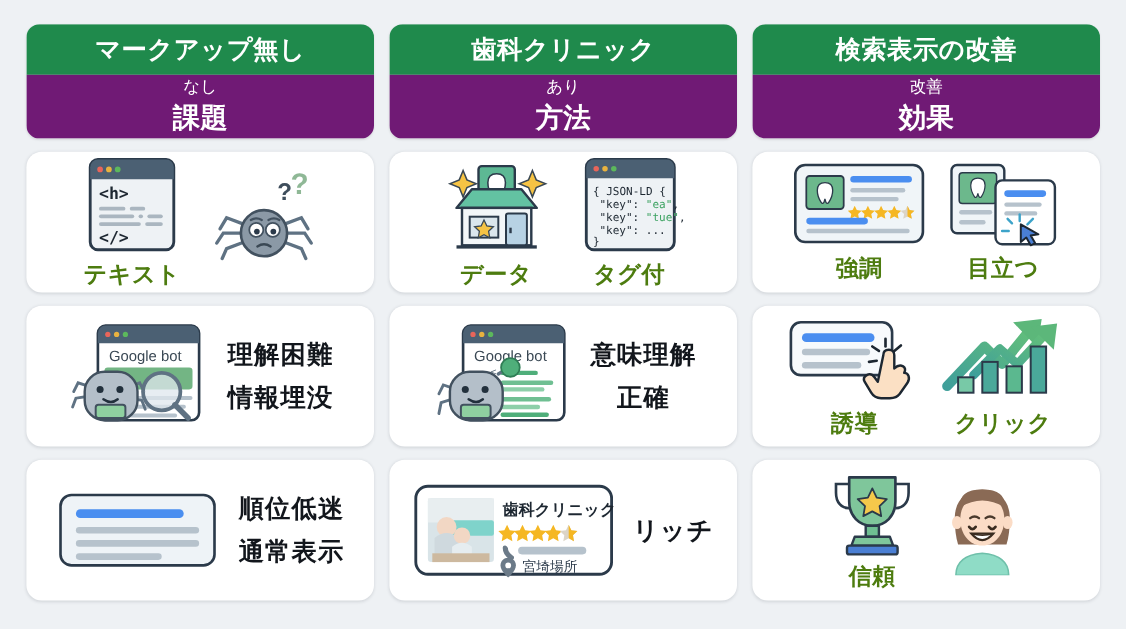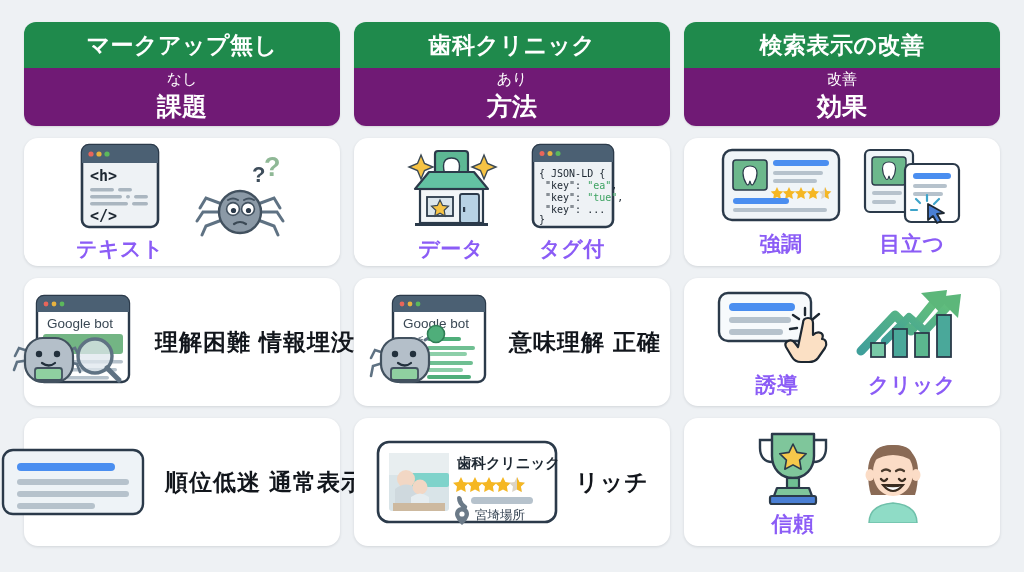--- a/index.html
+++ b/index.html
@@ -34,22 +34,22 @@
 
   
   .card {
     background: #fff; border-radius: 14px;
     box-shadow: 0 1px 3px rgba(20,30,50,.13);
     flex: 1 1 0; min-height: 0;
     display: flex; align-items: center; justify-content: center;
     gap: 16px; padding: 6px 10px;
   }
   .unit { display: flex; flex-direction: column; align-items: center; justify-content: center; gap: 2px; }
-  .unit-label { font-size: 21px; font-weight: bold; color: #8b5cf6; letter-spacing: .5px; white-space: nowrap; }
-  .big-text { display: flex; flex-direction: row; align-items: center; gap: 8px; }
+  .unit-label { font-size: 21px; font-weight: bold; color: #4d7c0f; letter-spacing: .5px; white-space: nowrap; }
+  .big-text { display: flex; flex-direction: column; align-items: center; gap: 8px; }
   .big-text span { font-size: 23px; font-weight: bold; color: #12161c; letter-spacing: 1px; white-space: nowrap; }
   .art { display: block; }
 
   
   .mono { font-family: "DejaVu Sans Mono", "Liberation Mono", monospace; }
 </style>
 </head>
 <body>
 
 <div class="board">

